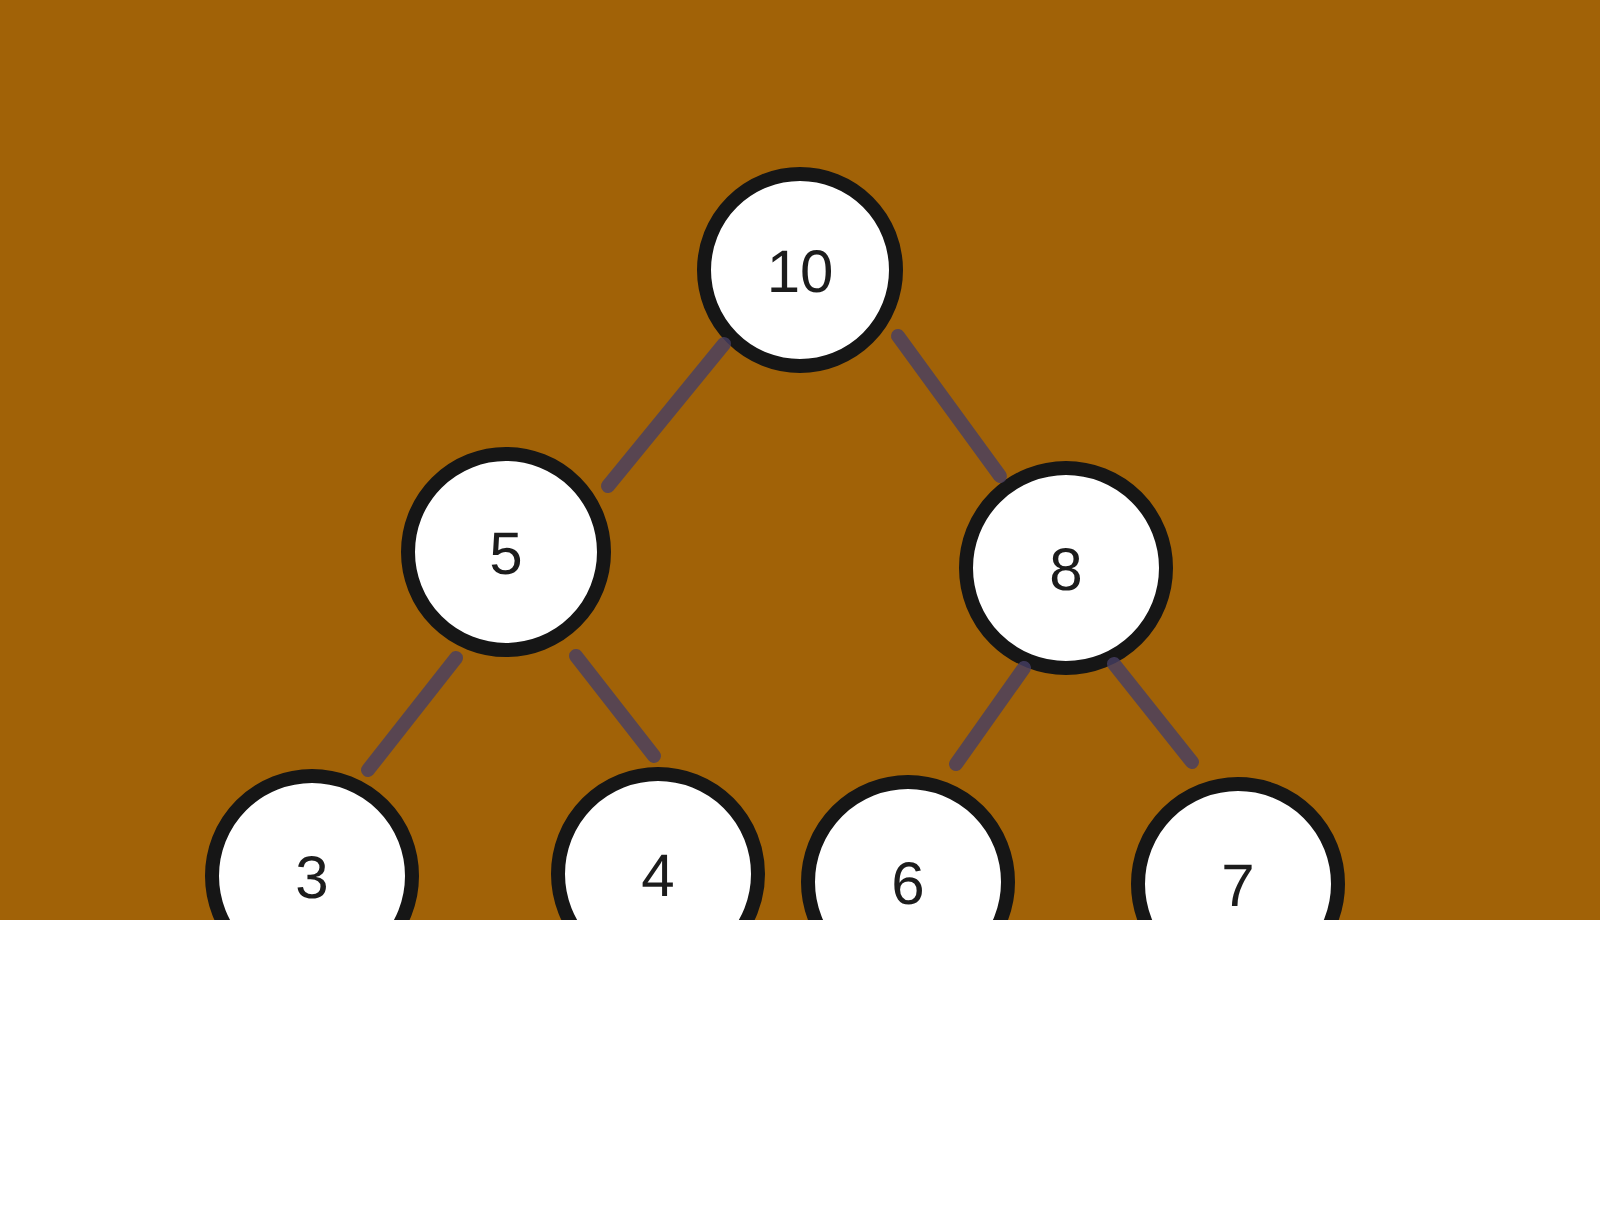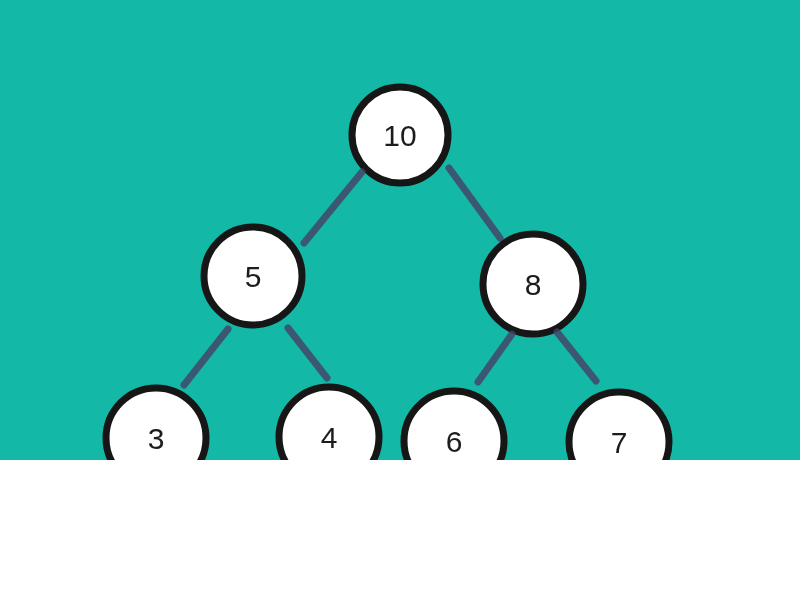--- a/index.html
+++ b/index.html
@@ -4,21 +4,21 @@
 <style>
   html, body {
     margin: 0;
     padding: 0;
     background: #ffffff;
   }
   .stage {
     position: relative;
     width: 800px;
     height: 460px;
-    background: #14b8a6;
+    background: #a16207;
     overflow: hidden;
     font-family: "Liberation Sans", sans-serif;
   }
   svg text {
     font-family: "Liberation Sans", sans-serif;
     font-size: 30px;
     text-anchor: middle;
   }
 </style>
 </head>

